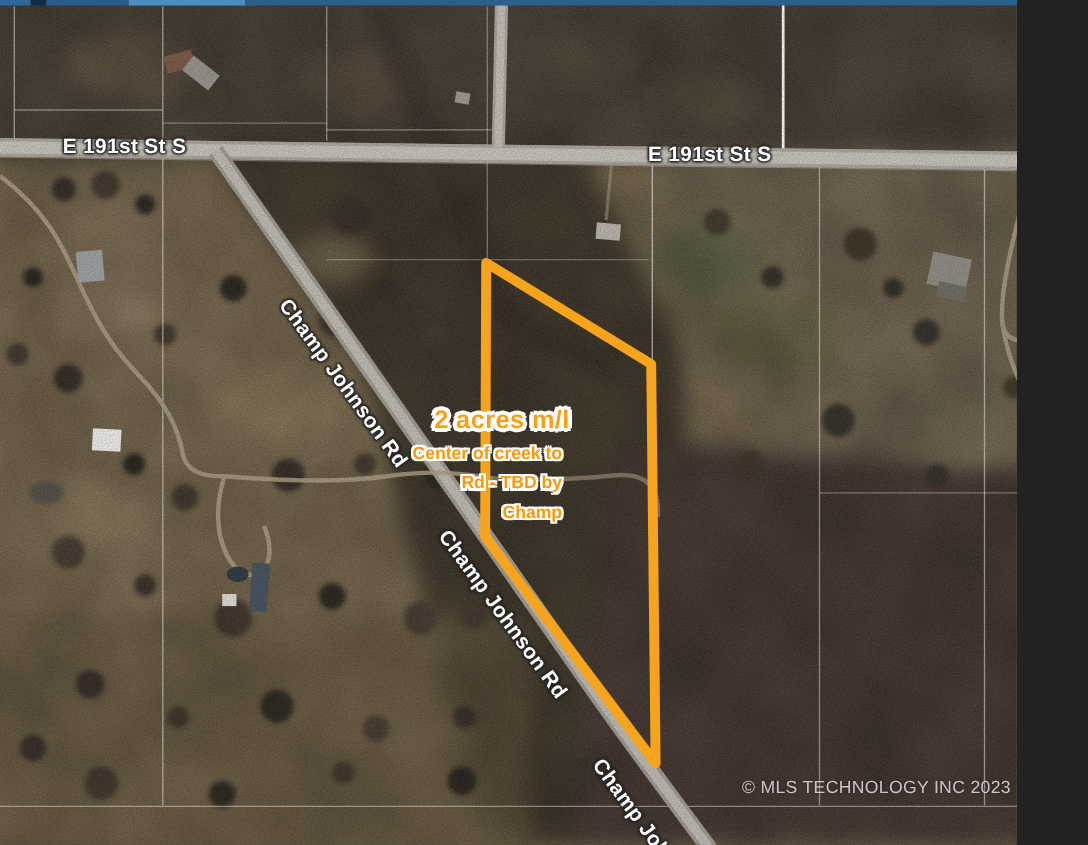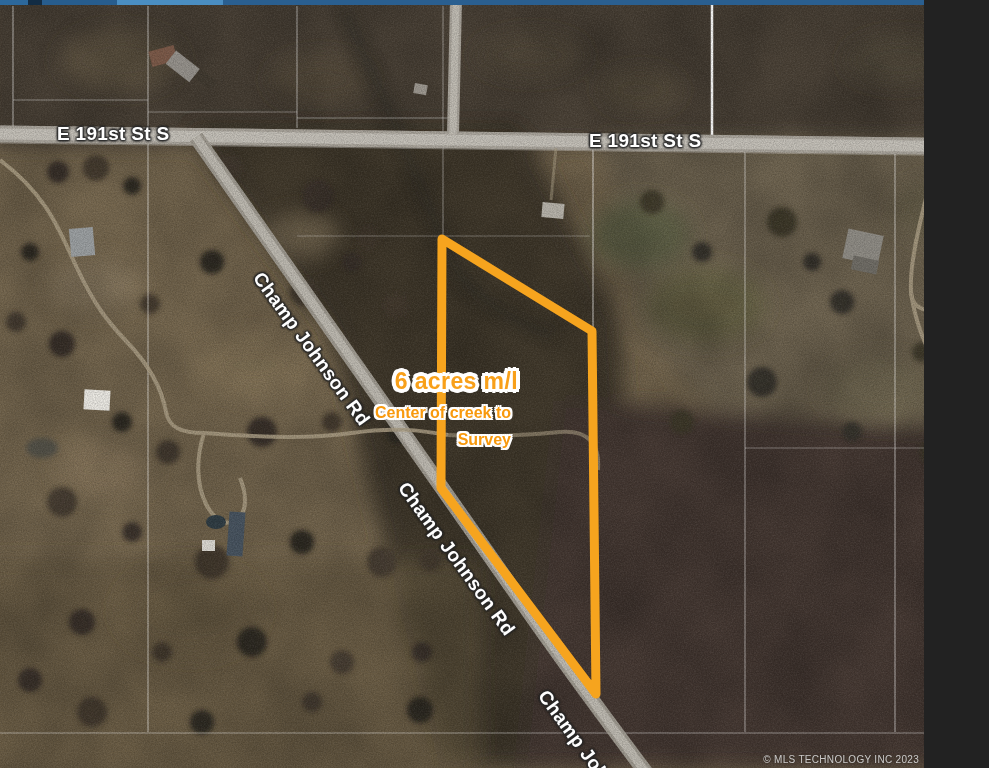--- a/index.html
+++ b/index.html
@@ -42,21 +42,21 @@
       -2px -2px 0 #fff,2px -2px 0 #fff,-2px 2px 0 #fff,2px 2px 0 #fff;
   }
   .annotation .line{
     font-size:16px;font-weight:700;color:#F8990D;line-height:27px;margin-right:7px;
     text-shadow:
       -2px -2px 0 #fff,0 -2px 0 #fff,2px -2px 0 #fff,
       -2px 0 0 #fff,2px 0 0 #fff,
       -2px 2px 0 #fff,0 2px 0 #fff,2px 2px 0 #fff;
   }
   .watermark{
-    position:absolute;right:5px;top:754px;z-index:20;font-size:10px;
+    position:absolute;right:5px;top:708px;z-index:20;font-size:16px;
     color:rgba(240,240,240,.8);letter-spacing:.3px;
     text-shadow:0 0 2px rgba(0,0,0,.5);
   }
 </style>
 </head>
 <body>
 
 <div class="stage">
 
   <svg width="989" height="768" viewBox="0 0 989 768">
@@ -235,19 +235,20 @@
     <div class="seg5"></div>
   </div>
 
   <span class="road-label" id="lbl-e191-left">E 191st St S</span>
   <span class="road-label" id="lbl-e191-right">E 191st St S</span>
   <span class="road-label champ" id="champ1">Champ Johnson Rd</span>
   <span class="road-label champ" id="champ2">Champ Johnson Rd</span>
   <span class="road-label champ" id="champ3">Champ Johnson Rd</span>
 
   <div class="annotation">
-    <span class="headline">6 acres m/l</span>
+    <span class="headline">2 acres m/l</span>
     <div class="line">Center of creek to</div>
-    <div class="line">Survey</div>
+    <div class="line">Rd - TBD by</div>
+    <div class="line">Champ</div>
   </div>
 
   <div class="watermark">© MLS TECHNOLOGY INC 2023</div>
 </div>
 
 </body></html>

